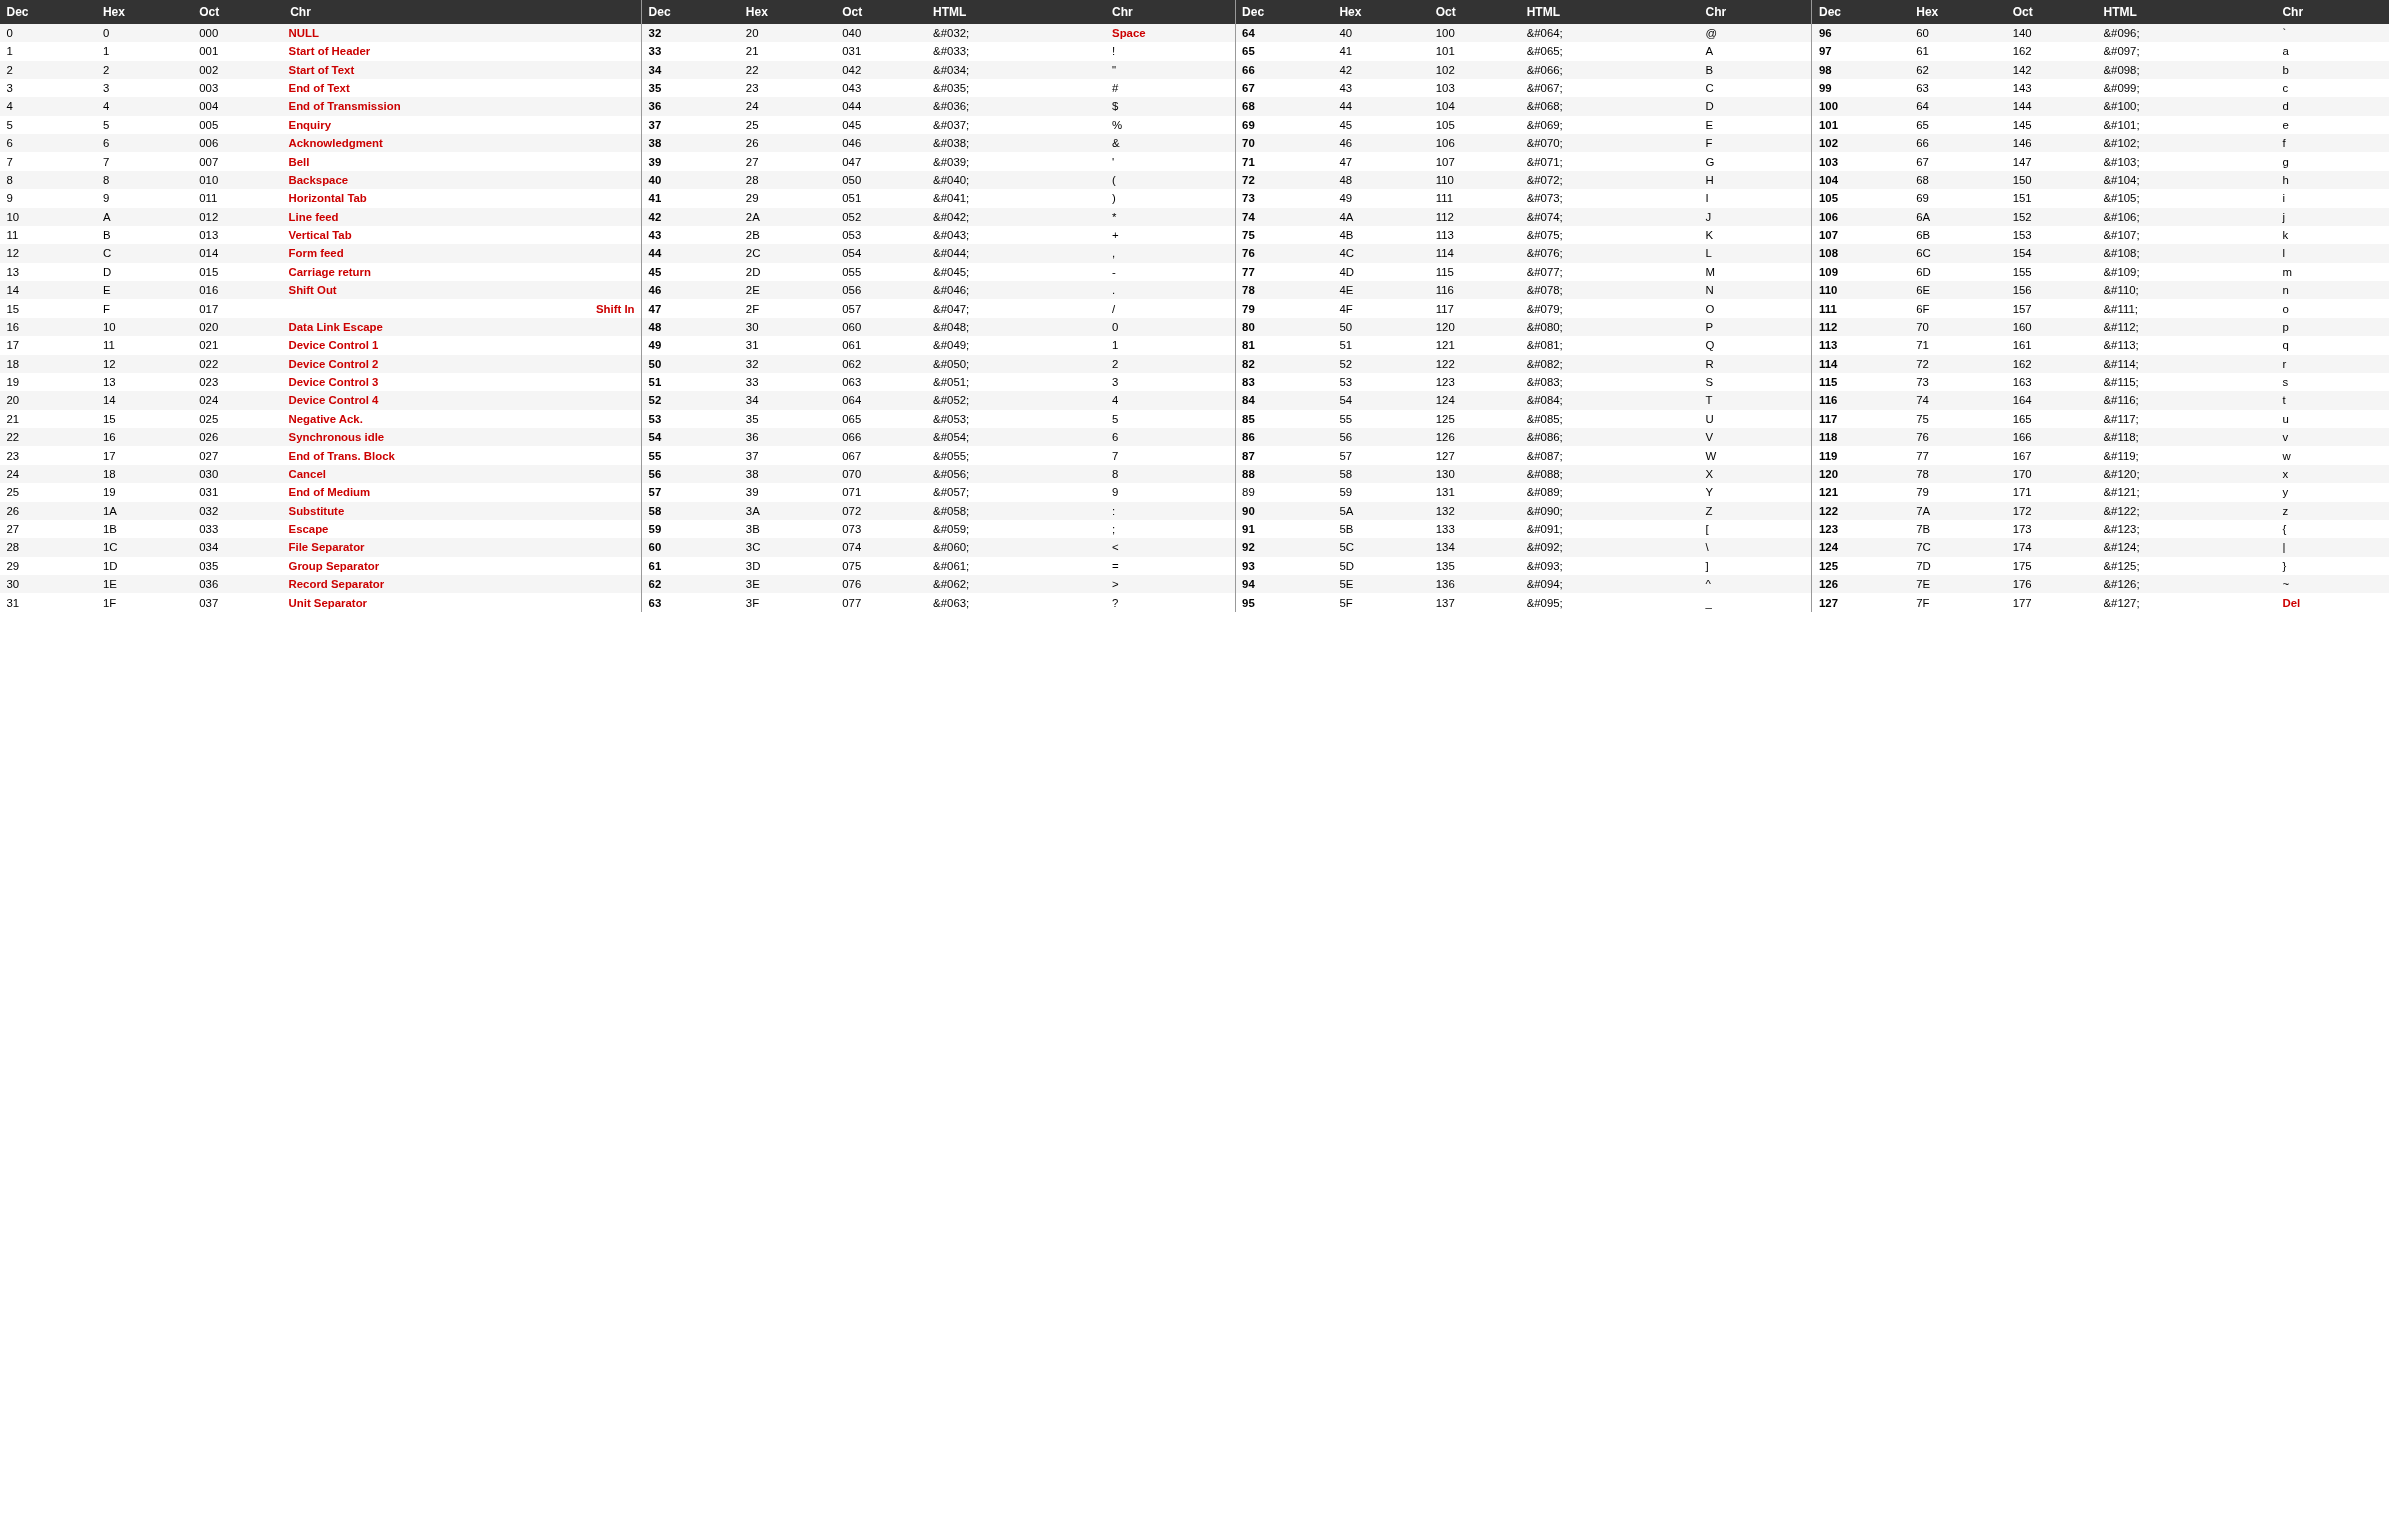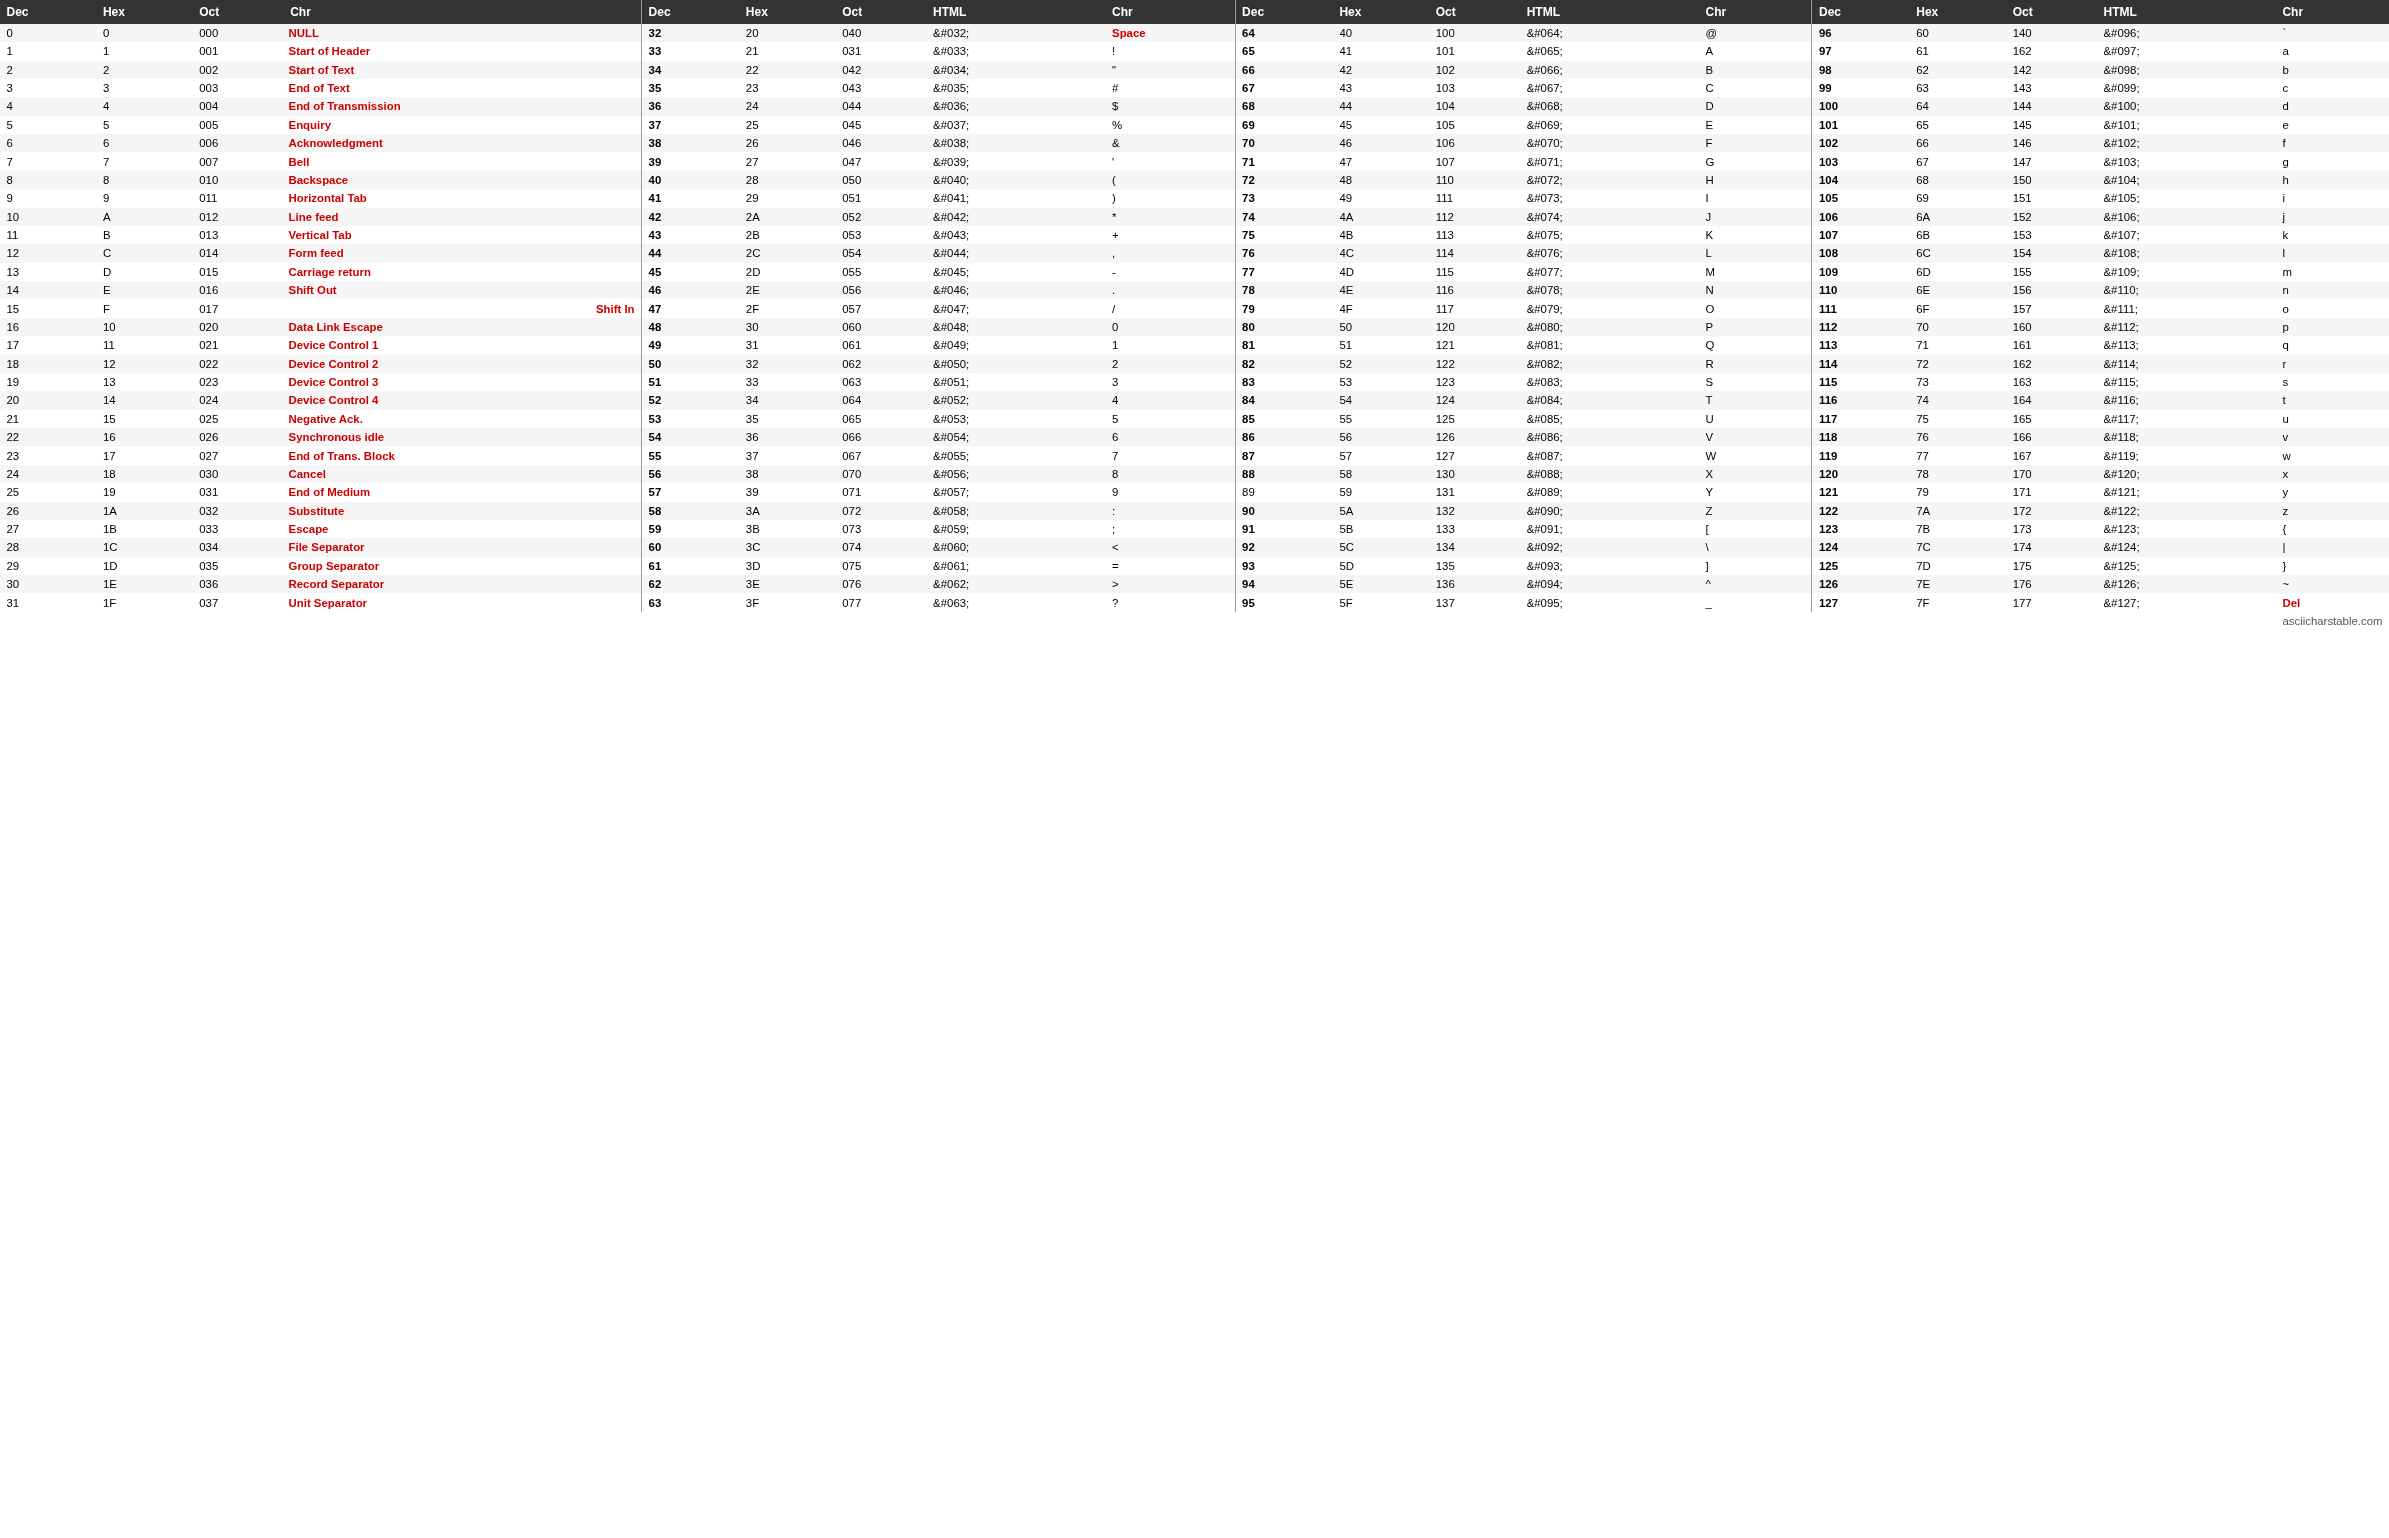--- a/index.html
+++ b/index.html
@@ -761,15 +761,14 @@
           <td>&amp;#095;</td>
           <td>_</td>
           <td class="section-divider" style="font-weight: bold;">127</td>
           <td>7F</td>
           <td>177</td>
           <td>&amp;#127;</td>
           <td class="chr-name">Del</td>
         </tr>
       </tbody>
   </table>
-  <div class="footer-row">asciicharstable.com</div>
 </div>
 
 
 </body></html>

